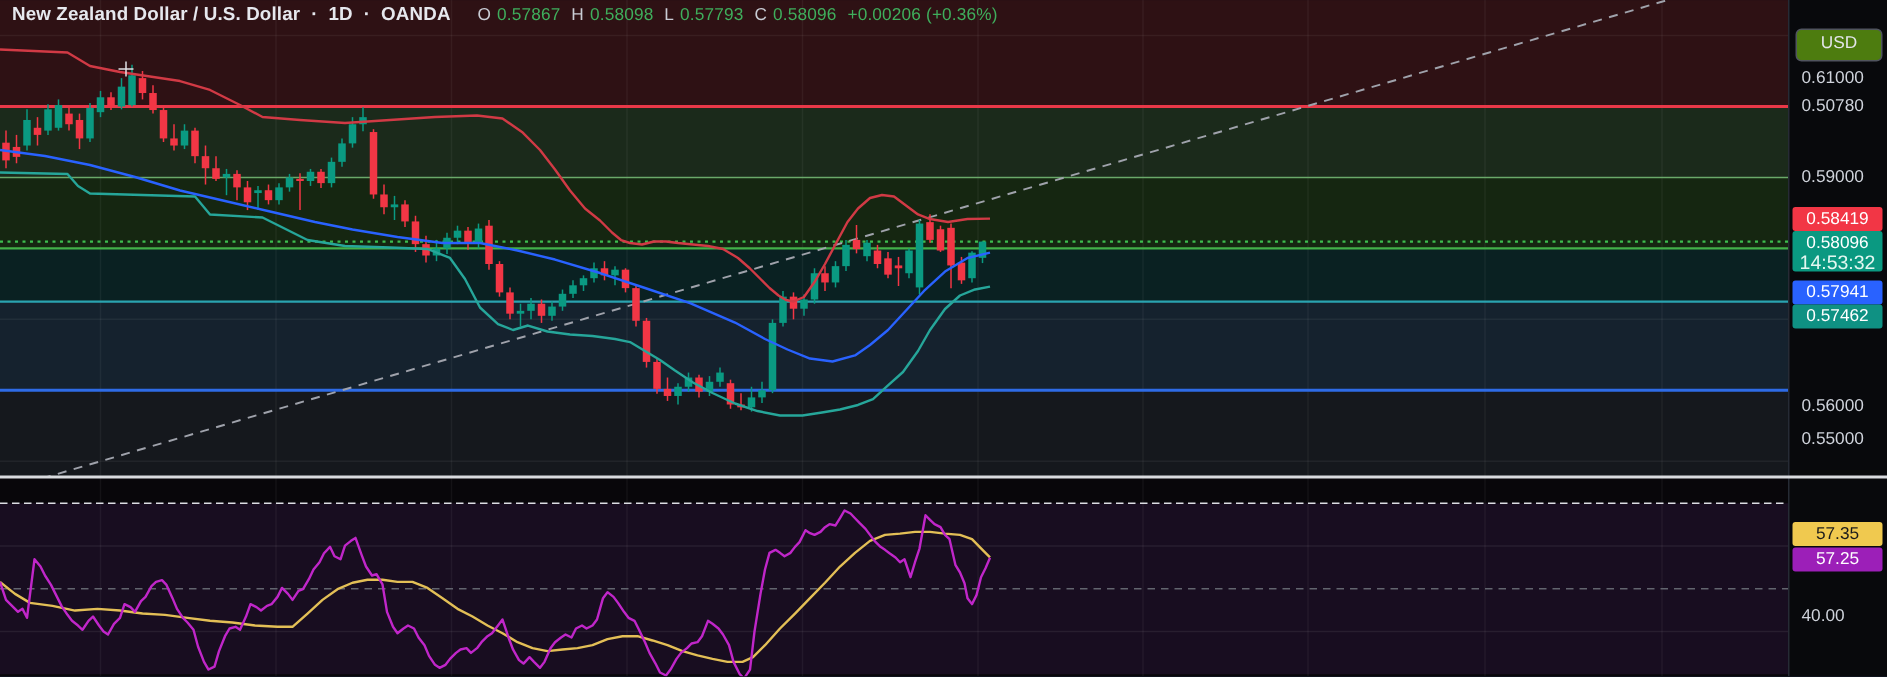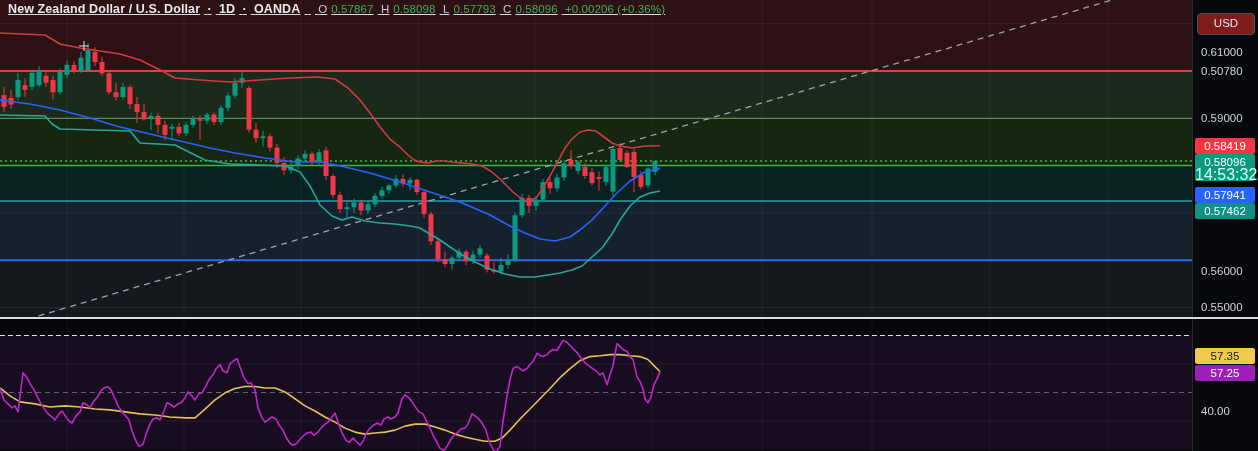--- a/index.html
+++ b/index.html
@@ -1,38 +1,38 @@
 <!DOCTYPE html>
 <html><head>
 <meta charset="utf-8">
 <style>
   html,body{margin:0;padding:0;background:#131722;}
   #app{position:relative;width:1258px;height:451px;background:#131722;overflow:hidden;
        font-family:"Liberation Sans","DejaVu Sans",sans-serif;-webkit-font-smoothing:antialiased;}
   #chart-svg{position:absolute;left:0;top:0;z-index:1;display:block;}
-  .legend{position:absolute;z-index:5;white-space:nowrap;font-size:11.5px;color:#d6d9e0;letter-spacing:.1px;text-decoration:underline;}
+  .legend{position:absolute;z-index:5;white-space:nowrap;font-size:11.5px;color:#d6d9e0;letter-spacing:.1px;}
   .legend .sym{font-size:12.5px;font-weight:bold;color:#e6e8ee;}
   .legend .dim{color:#d6d9e0;}
   .legend .grn{color:#3fae5c;}
   .legend .letter{color:#c9ccd4;}
   .legend .blue{color:#3179f5;}
   .legend .red{color:#ef4050;}
   .legend .teal{color:#26a69a;}
   .legend .purp{color:#b22cc4;}
   .legend .yell{color:#e5c04d;}
   .legend .empt{color:#9b9ea6;}
   .legend span{margin-right:4px;}
   #axis{position:absolute;left:1192px;top:0;width:66px;height:451px;background:#08090c;
         border-left:1px solid #262b35;z-index:3;}
   .axlab{position:absolute;left:8px;height:14px;line-height:14px;font-size:11.5px;color:#cfd3db;}
   .badge{position:absolute;left:2px;width:60px;border-radius:2px;text-align:center;
          font-size:11.5px;line-height:16px;color:#fff;z-index:4;}
-  .badge .t2{display:block;font-size:16px;line-height:13px;color:#e2f7f1;margin-top:-2px;}
-  #usd-btn{position:absolute;left:1197px;top:13px;width:56px;height:20px;z-index:6;
-           background:#7f1d1d;border:1px solid #50545e;border-radius:4px;color:#e3e5ea;
+  .badge .t2{display:block;font-size:13px;line-height:13px;color:#e2f7f1;margin-top:-2px;}
+  #usd-btn{position:absolute;left:1197px;top:19px;width:56px;height:20px;z-index:6;
+           background:#4d7c0f;border:1px solid #50545e;border-radius:4px;color:#e3e5ea;
            font-size:11.5px;text-align:center;line-height:19px;}
   #separator{position:absolute;left:0;top:317px;width:1258px;height:2px;background:#d9dbdf;z-index:4;}
 </style>
 </head>
 <body>
 
 <div id="app">
   <svg id="chart-svg" width="1258" height="451">
       <defs>
         <clipPath id="mainClip">
@@ -310,21 +310,21 @@
   </div>
 
 
 
   <div id="separator"></div>
   <div id="axis">
       <div class="axlab" style="top: 17px; margin-top: 28px;">0.61000</div>
       <div class="axlab" style="top: 64px;">0.50780</div>
       <div class="axlab" style="top: 111px;">0.59000</div>
       <div class="axlab" style="top: 264px;">0.56000</div>
-      <div class="axlab" style="top: 300px;">0.55000</div>
+      <div class="axlab" style="top: 286px;">0.55000</div>
       <div class="axlab" style="top: 404px;">40.00</div>
       <div class="badge" style="background: rgb(242, 54, 69); color: rgb(255, 255, 255); top: 138px;">0.58419</div>
       <div class="badge" style="background: rgb(10, 153, 129); color: rgb(255, 255, 255); top: 154px;"><span>0.58096</span><span class="t2">14:53:32</span></div>
       <div class="badge" style="background: rgb(41, 98, 255); color: rgb(255, 255, 255); top: 187px;">0.57941</div>
       <div class="badge" style="background: rgb(15, 145, 131); color: rgb(255, 255, 255); top: 203px;">0.57462</div>
       <div class="badge" style="background: rgb(240, 201, 79); color: rgb(27, 27, 27); top: 348px;">57.35</div>
       <div class="badge" style="background: rgb(156, 31, 184); color: rgb(255, 255, 255); top: 365px;">57.25</div>
     </div>
   <div id="usd-btn">USD</div>
 </div>

